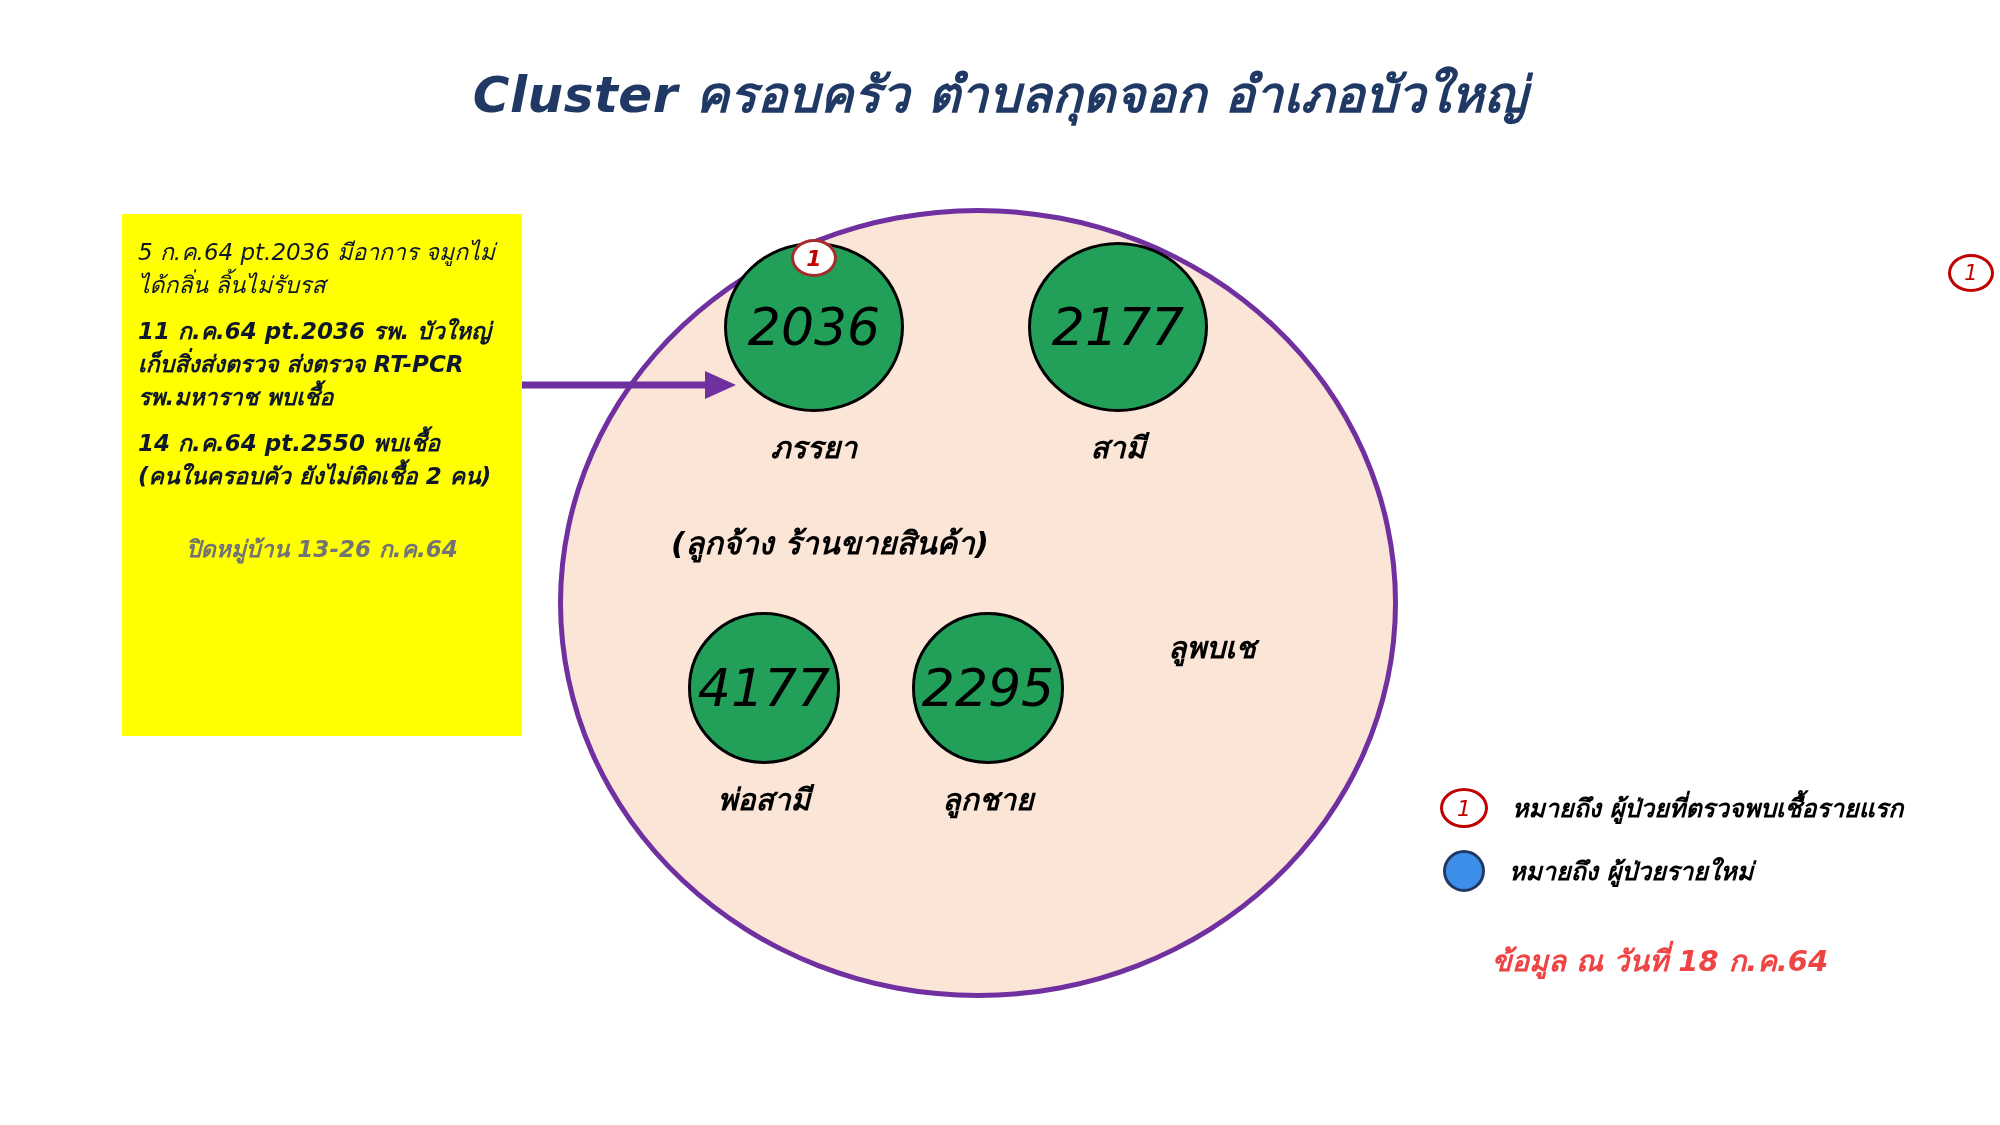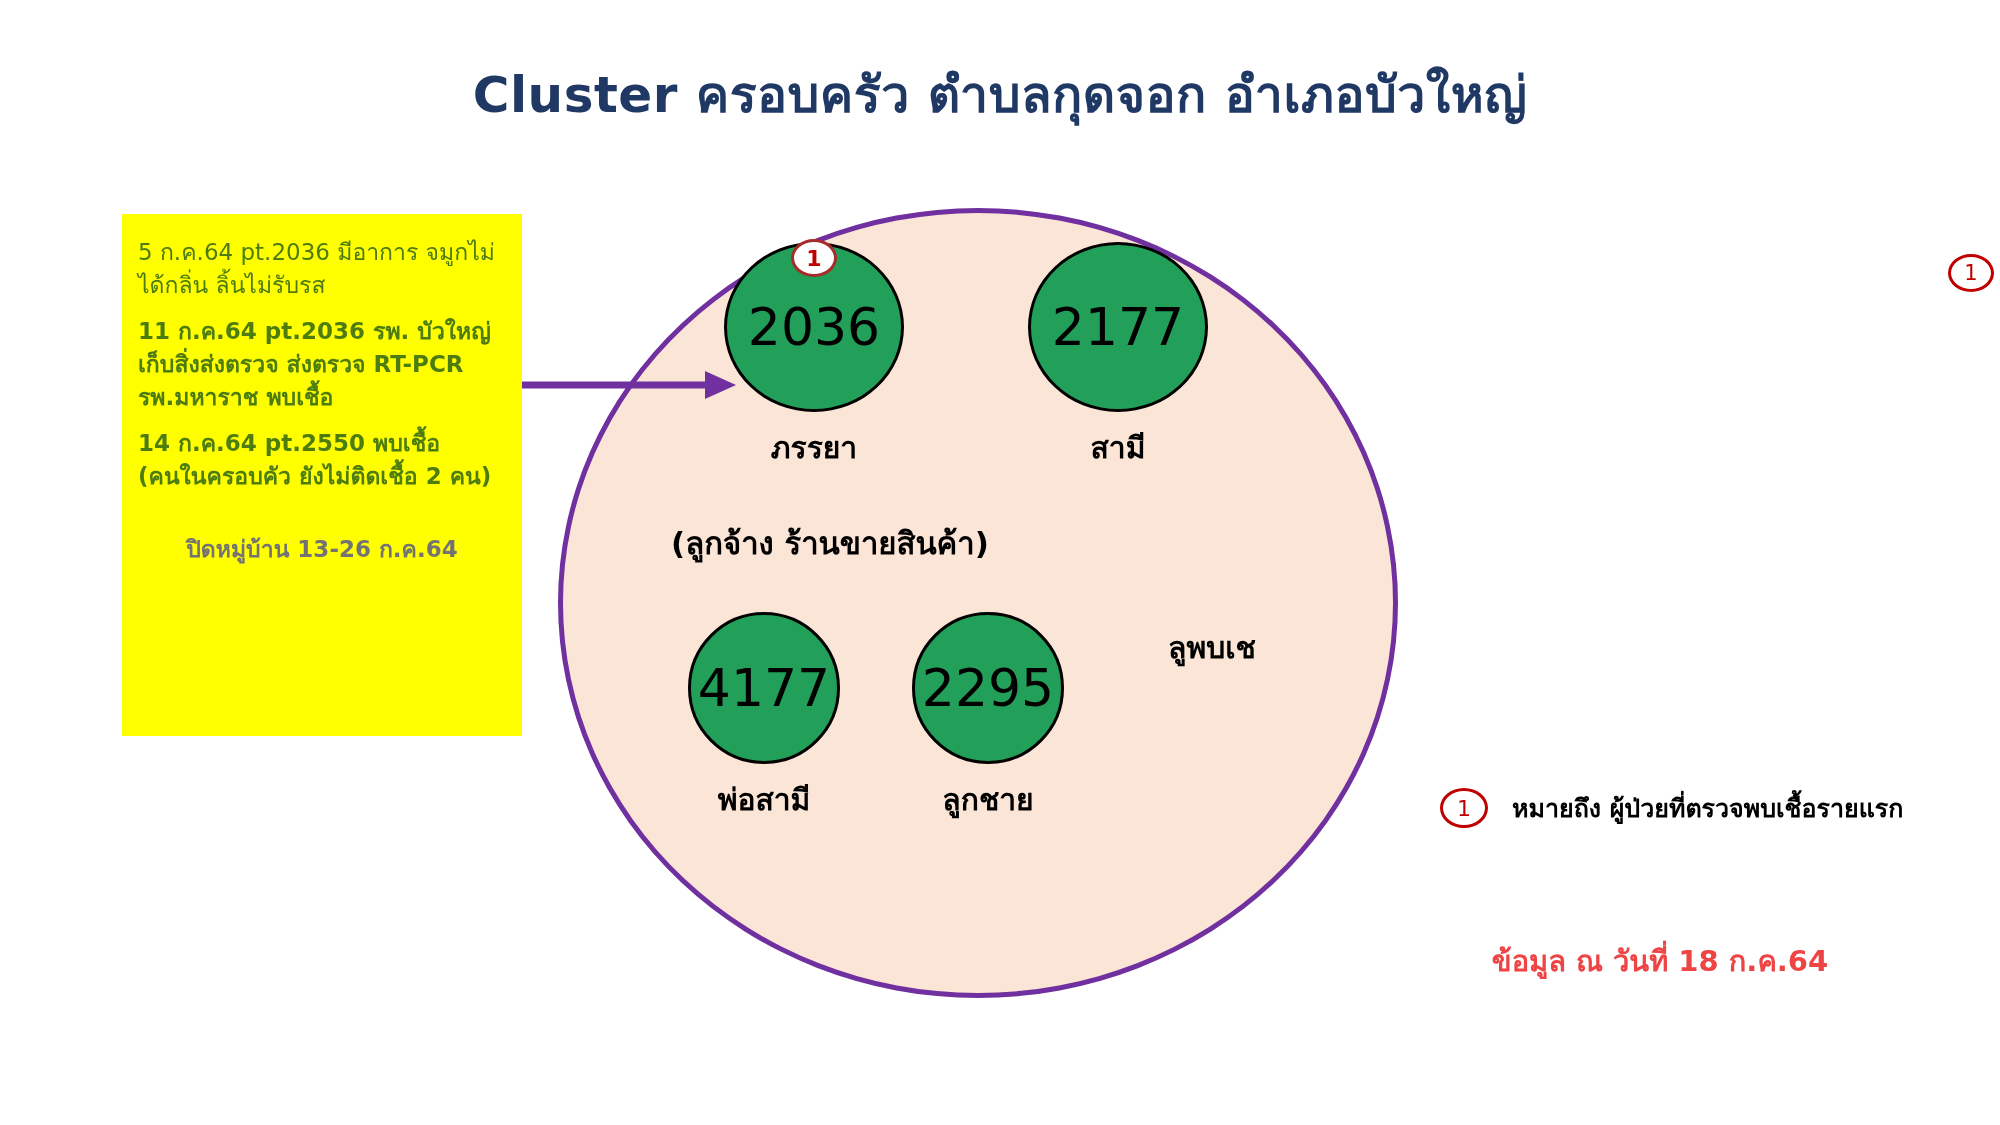--- a/index.html
+++ b/index.html
@@ -9,20 +9,21 @@
   }
   body {
     font-family: "DejaVu Sans", "Liberation Sans", sans-serif;
   }
   #slide {
     position: relative;
     width: 2000px;
     height: 1049px;
     background: #ffffff;
     overflow: hidden;
+    font-style: italic;
   }
 
   
   #title {
     position: absolute;
     left: 0;
     top: 55px;
     width: 2000px;
     text-align: center;
     font-size: 50px;
@@ -61,21 +62,21 @@
     top: 214px;
     width: 400px;
     height: 522px;
     background: #FFFF00;
     box-sizing: border-box;
     padding: 22px 16px 0 16px;
   }
   .note-line {
     font-size: 23px;
     line-height: 1.42;
-    color: #4d7c0f;
+    color: #0f172a;
     margin: 0 0 14px 0;
   }
   .note-line.b { font-weight: bold; }
   .note-closing {
     margin-top: 38px;
     text-align: center;
     font-size: 23px;
     font-weight: bold;
     color: #737373;
   }
@@ -272,17 +273,21 @@
     <div class="person-label">ลูพบเช</div>
   </div>
 
   <div id="stray-marker">1</div>
 
   <div id="legend">
     <div class="legend-row">
       <div class="legend-key-first">1</div>
       <div class="legend-text">หมายถึง ผู้ป่วยที่ตรวจพบเชื้อรายแรก</div>
     </div>
+    <div class="legend-row">
+      <div class="legend-key-new"></div>
+      <div class="legend-text">หมายถึง ผู้ป่วยรายใหม่</div>
+    </div>
   </div>
 
   <div id="footer-date">ข้อมูล ณ วันที่ 18 ก.ค.64</div>
 
 </div>
 
 </body></html>

